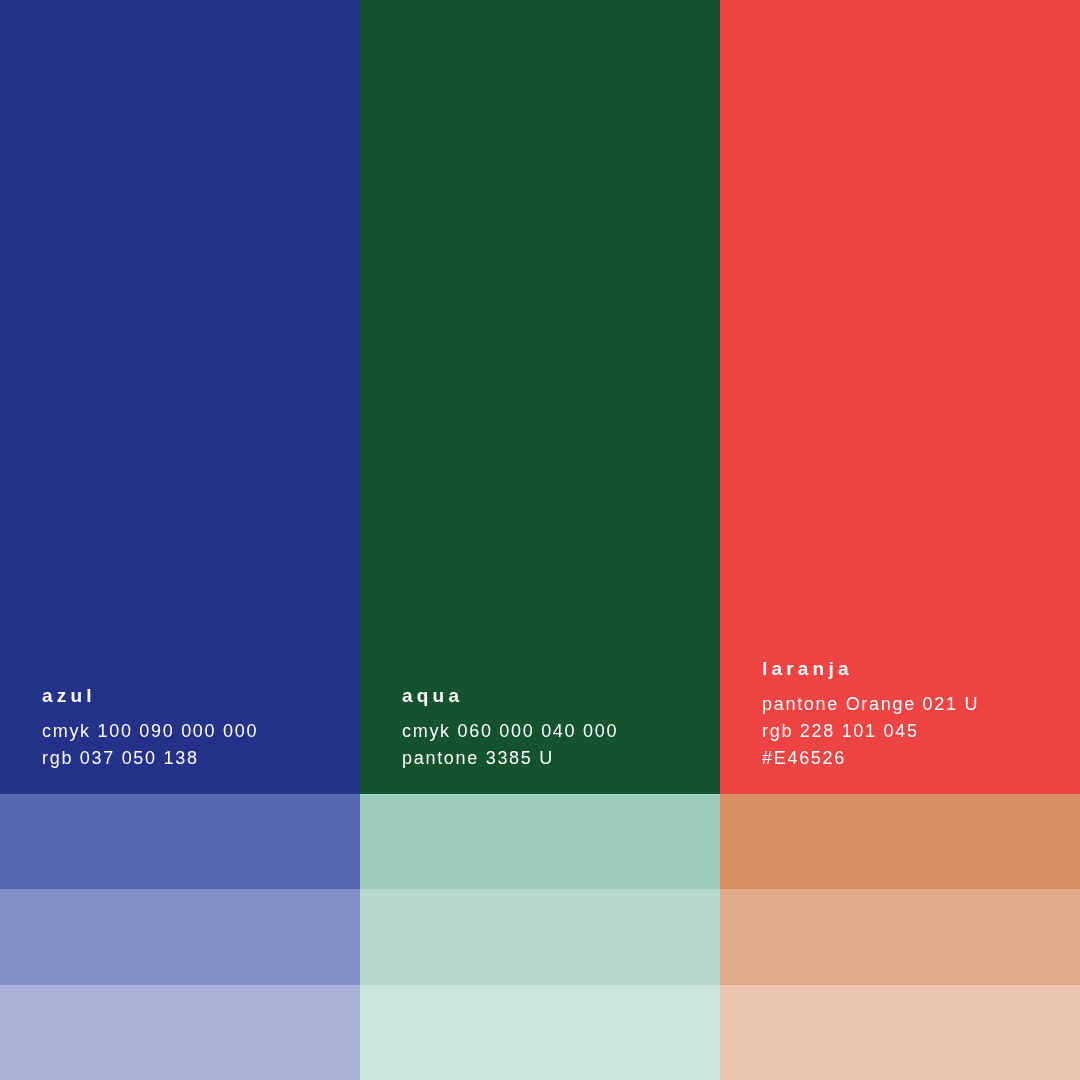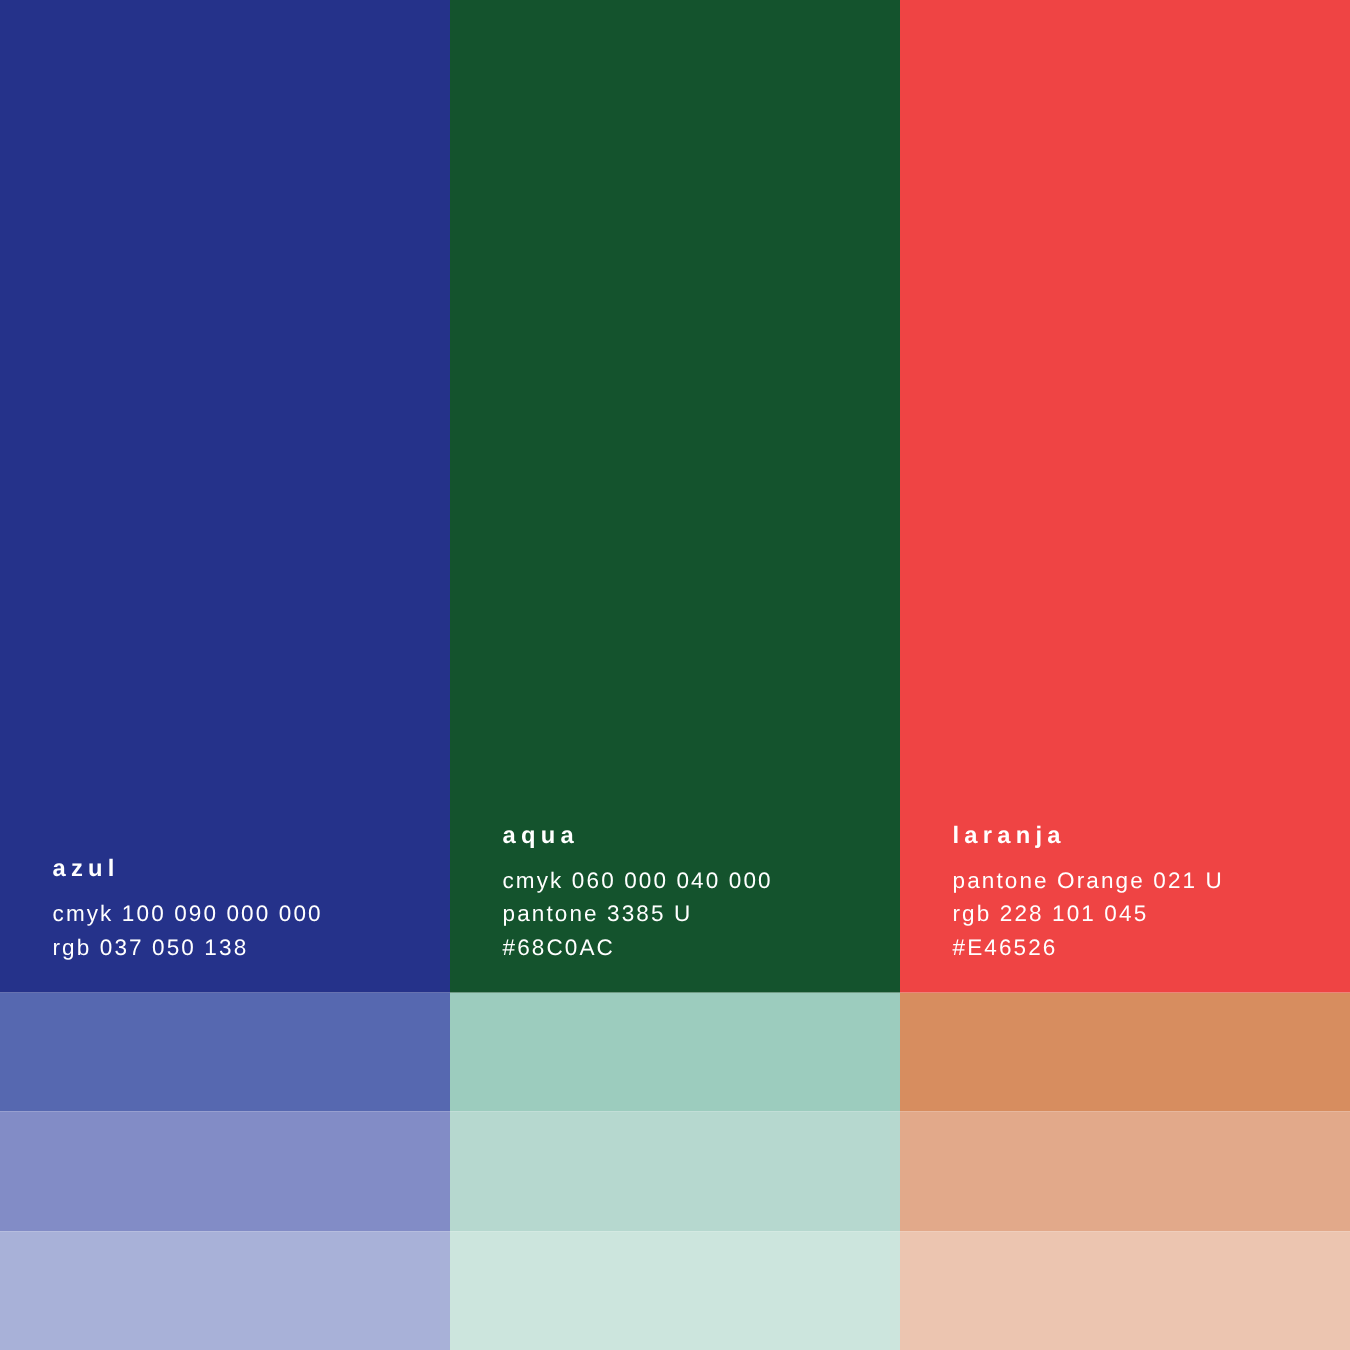--- a/index.html
+++ b/index.html
@@ -80,21 +80,20 @@
       <div class="tint-band t2" style="background-color: rgb(130, 140, 198);"></div>
       <div class="tint-band t3" style="background-color: rgb(168, 177, 216);"></div>
     </div>
 
     <div class="swatch-column">
       <div class="swatch-main" style="background-color: #14532d;">
         <div class="swatch-info">
           <div class="swatch-name">aqua</div>
           <div class="swatch-spec">cmyk 060 000 040 000</div>
           <div class="swatch-spec">pantone 3385 U</div>
-          <div class="swatch-spec">#68C0AC</div>
         </div>
       </div>
       <div class="tint-band t1" style="background-color: rgb(156, 204, 190);"></div>
       <div class="tint-band t2" style="background-color: rgb(182, 216, 207);"></div>
       <div class="tint-band t3" style="background-color: rgb(204, 229, 221);"></div>
     </div>
 
     <div class="swatch-column">
       <div class="swatch-main" style="background-color: #ef4444;">
         <div class="swatch-info">

